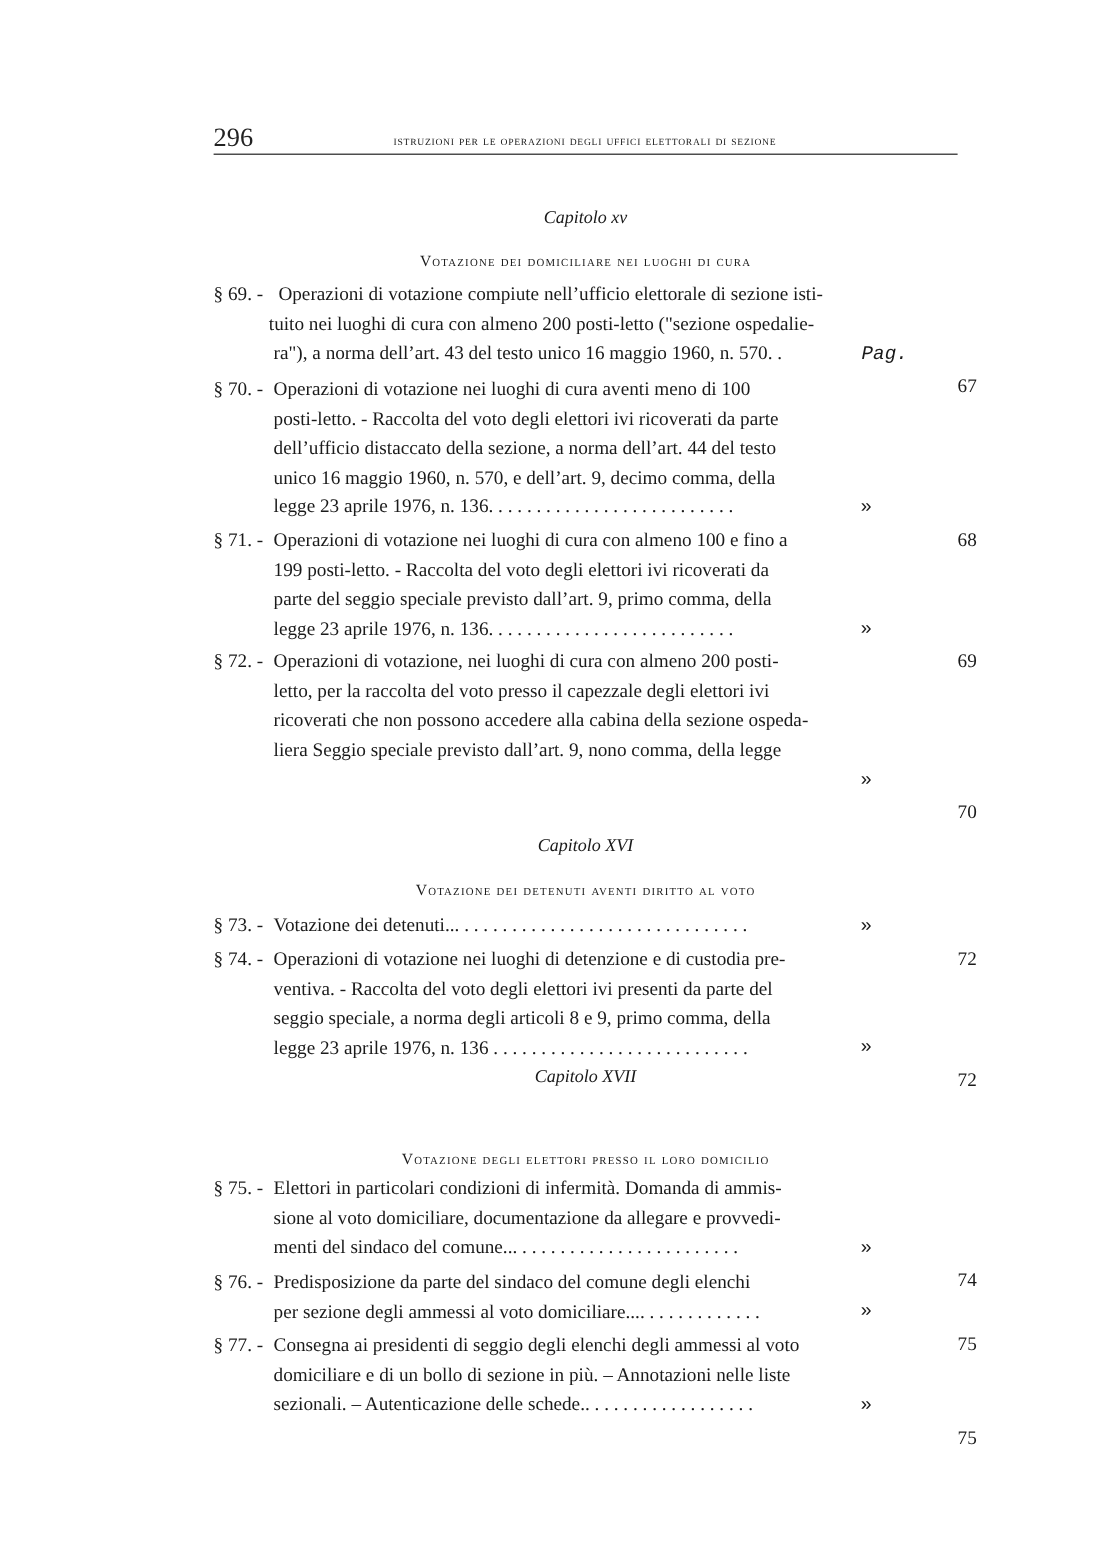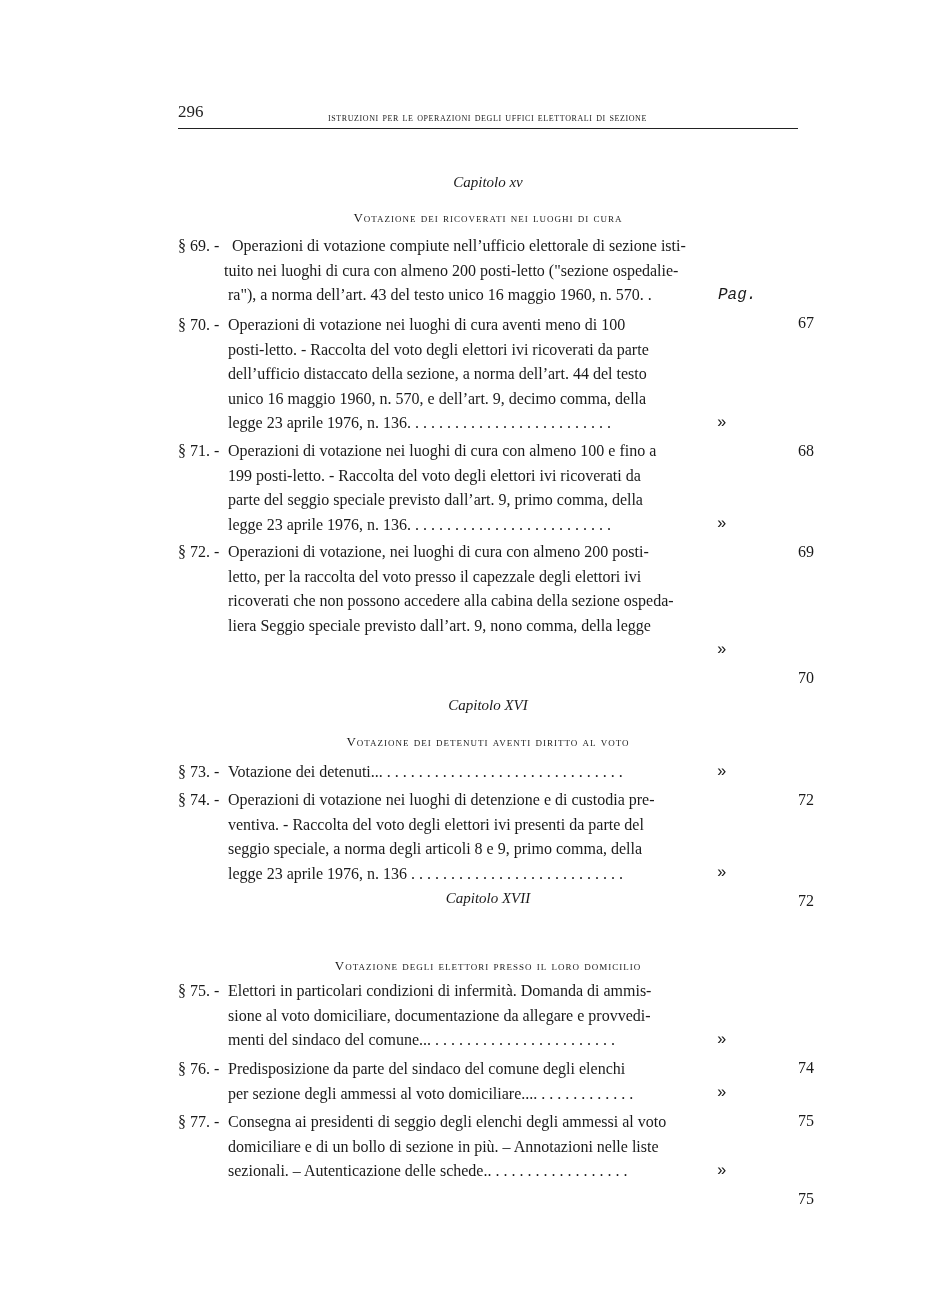--- a/index.html
+++ b/index.html
@@ -8,21 +8,21 @@
     font-family: "DejaVu Serif", "Liberation Serif", serif;
     color: #1a1a1a;
   }
   .page { position: absolute; left: 178px; top: 0; width: 620px; }
   .running-head {
     position: absolute; top: 102px; left: 0; width: 620px; height: 26px;
     border-bottom: 1.5px solid #222;
   }
   .page-num {
     position: absolute; left: 0; top: 0;
-    font-family: "Liberation Serif", serif; font-size: 17px; color: #222; text-align: center;
+    font-family: "Liberation Serif", serif; font-size: 22px; color: #222; text-align: center;
   }
   .head-title {
     position: absolute; left: 150px; top: 8px;
     font-family: "Liberation Serif", serif; font-size: 12px;
     font-variant: small-caps; letter-spacing: 0.6px; text-transform: lowercase;
   }
   .chapter {
     position: absolute; left: 0; width: 620px; text-align: center;
     font-family: "Liberation Serif", serif; font-style: italic; font-size: 15px;
   }
@@ -42,21 +42,21 @@
 </head>
 <body>
 
 <div class="page">
   <div class="running-head">
     <span class="page-num">296</span>
     <span class="head-title">Istruzioni per le operazioni degli uffici elettorali di sezione</span>
   </div>
 
   <div class="chapter" style="top:174px">Capitolo xv</div>
-  <div class="chapter-sub" style="top:210px">Votazione dei ricoverati nei luoghi di cura</div>
+  <div class="chapter-sub" style="top:210px">Votazione dei domiciliare nei luoghi di cura</div>
 
   <div class="entry" style="top:234px">
     <span class="num">§ 69. -</span>
     <div class="text lines">
       <span style="margin-left:4px">Operazioni di votazione compiute nell’ufficio elettorale di sezione isti-</span>
       <span style="margin-left:-4px;padding-left:0">tuito nei luoghi di cura con almeno 200 posti-letto ("sezione ospedalie-</span>
       <span>ra"), a norma dell’art. 43 del testo unico 16 maggio 1960, n. 570. .</span>
     </div>
     <span class="marker pag" style="top:49px">Pag.</span>
     <span class="page" style="top:49px">67</span>

